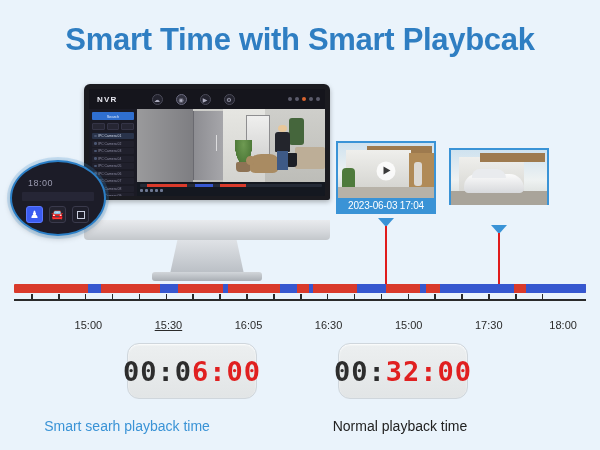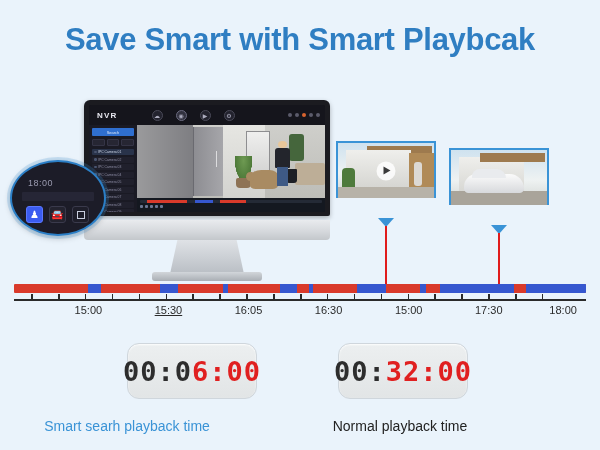--- a/index.html
+++ b/index.html
@@ -17,21 +17,21 @@
     text-align: center;
     font-size: 31px;
     font-weight: bold;
     color: #2f7ec2;
     letter-spacing: -0.3px;
   }
 
   
   .monitor-wrap { position: absolute; left: 84px; top: 84px; width: 246px; height: 200px; }
   .monitor-bezel {
-    position: absolute; left: 0; top: 16px; width: 246px; height: 116px;
+    position: absolute; left: 0; top: 0; width: 246px; height: 116px;
     background: #1b1b20;
     border-radius: 6px 6px 2px 2px;
     padding: 5px 5px 4px 5px;
     box-shadow: 0 2px 5px rgba(0,0,0,0.28);
   }
   .monitor-screen {
     position: relative; width: 100%; height: 100%;
     background: #13131a; overflow: hidden; border-radius: 2px;
   }
   .monitor-chin {
@@ -174,21 +174,21 @@
   .sc-drive { position: absolute; left: 0; bottom: 0; width: 100%; height: 26%; background: #a9a49a; }
 
   .drop-line { position: absolute; width: 1.5px; background: #e01b1b; }
 
   
   .tl-wrap { position: absolute; left: 14px; top: 284px; width: 572px; }
   .tl-track { position: relative; width: 100%; height: 9px; background: #d93a2b; border-radius: 1px; overflow: hidden; }
   .tl-blue { position: absolute; top: 0; height: 100%; background: #3657cf; }
   .tl-axis { position: relative; margin-top: 6px; height: 1.5px; background: #2a2a2a; }
   .tick { position: absolute; top: -5px; width: 1.5px; height: 7px; background: #2a2a2a; }
-  .tl-labels { position: relative; height: 16px; margin-top: 3px; }
+  .tl-labels { position: relative; height: 16px; margin-top: 18px; }
   .tl-labels span {
     position: absolute; transform: translateX(-50%);
     font-size: 11px; color: #2b2b2b;
   }
 
   
   .clock {
     position: absolute; width: 130px; height: 56px;
     background: linear-gradient(180deg,#eceff0 0%,#e2e5e6 100%);
     border: 1.5px solid #cfd6dc; border-radius: 12px;
@@ -204,21 +204,21 @@
   .cap {
     position: absolute; width: 260px; text-align: center;
     font-size: 14px;
   }
   .cap.blue { color: #3a93d6; }
   .cap.dark { color: #222; }
 </style>
 </head>
 <body>
 
-<div class="title">Save Smart with Smart Playbcak</div>
+<div class="title">Smart Time with Smart Playbcak</div>
 
 <div class="monitor-wrap">
   <div class="monitor-bezel">
     <div class="monitor-screen">
 
       <div class="app-topbar">
         <div class="app-logo">NVR</div>
         <div class="app-tools">
           <div class="tool-ic">☁</div>
           <div class="tool-ic on">◉</div>
@@ -346,20 +346,21 @@
   <div class="card-img">
     <div class="sc-sky"></div>
     <div class="sc-roof"></div>
     <div class="sc-house"></div>
     <div class="sc-wall2"></div>
     <div class="sc-plant"></div>
     <div class="sc-person"></div>
     <div class="sc-ground"></div>
     <div class="play-btn"></div>
   </div>
+  <div class="card-cap">2023-06-03  17:04</div>
   <div class="card-ptr" style="top:77px;"></div>
 </div>
 <div class="drop-line" style="left:385px; top:226px; height:62px;"></div>
 
 <div class="card" style="left:449px; top:148px;">
   <div class="card-img">
     <div class="sc-sky"></div>
     <div class="sc-house"></div>
     <div class="sc-roof"></div>
     <div class="sc-drive"></div>

